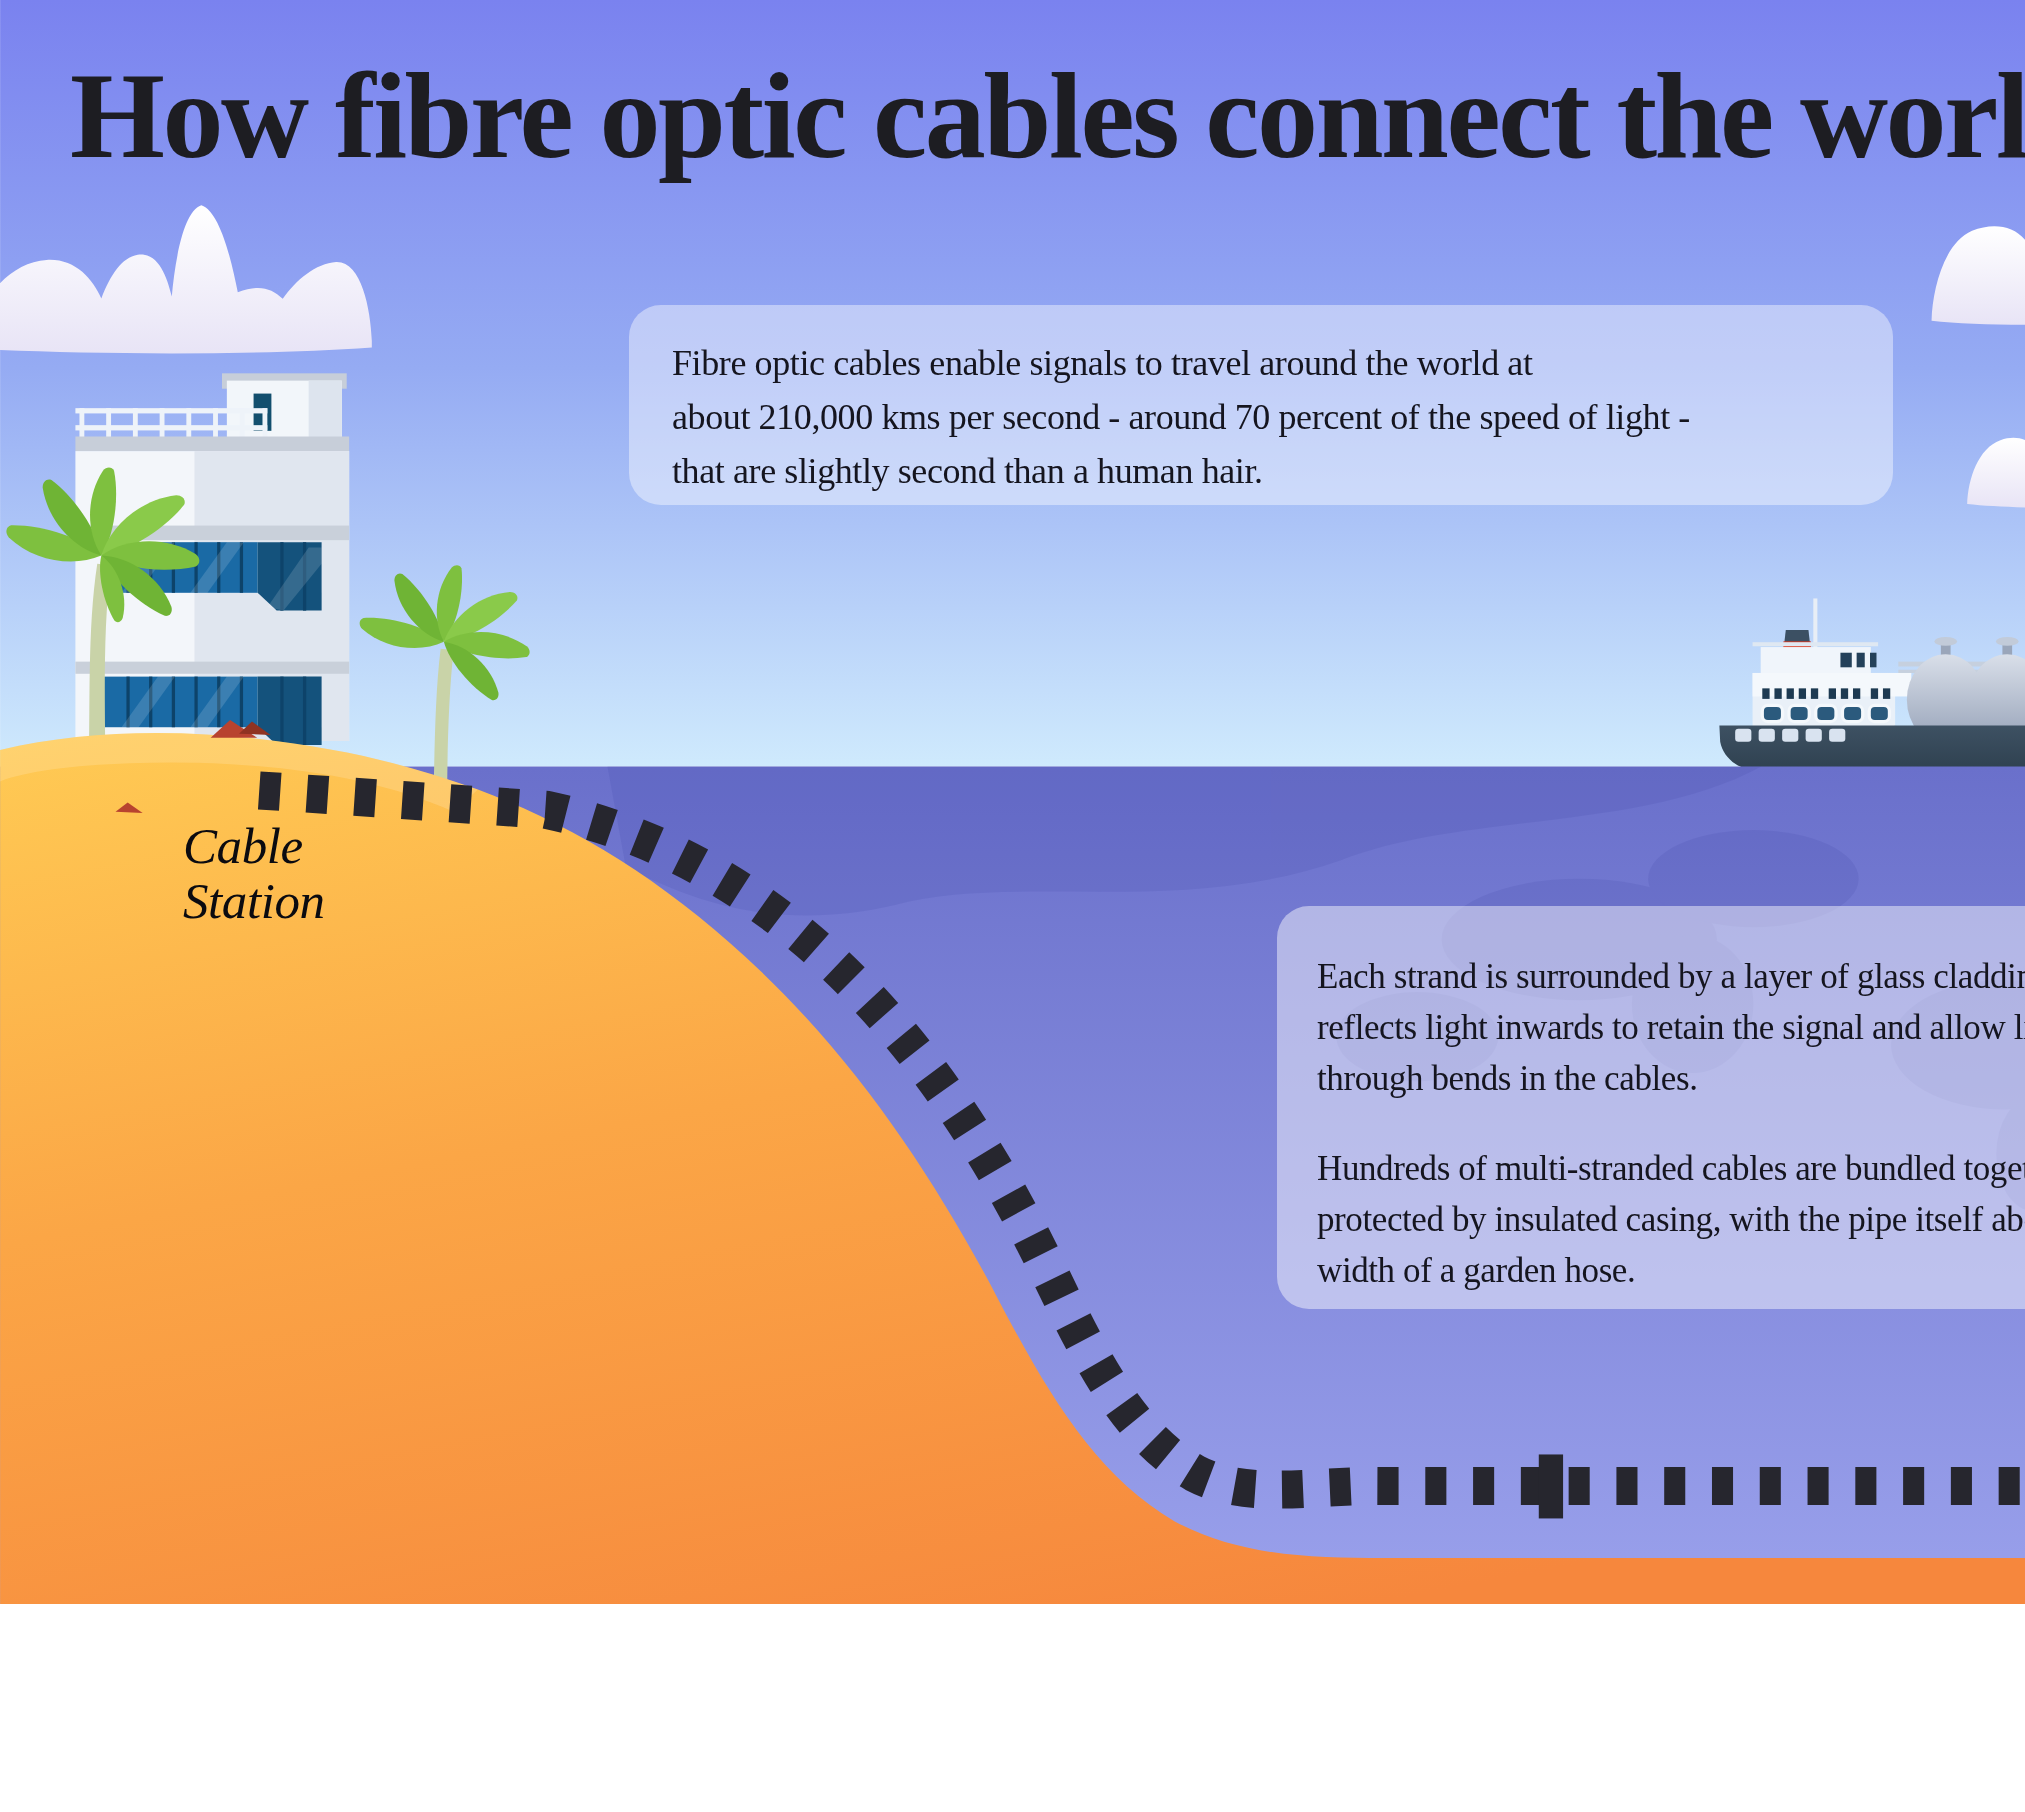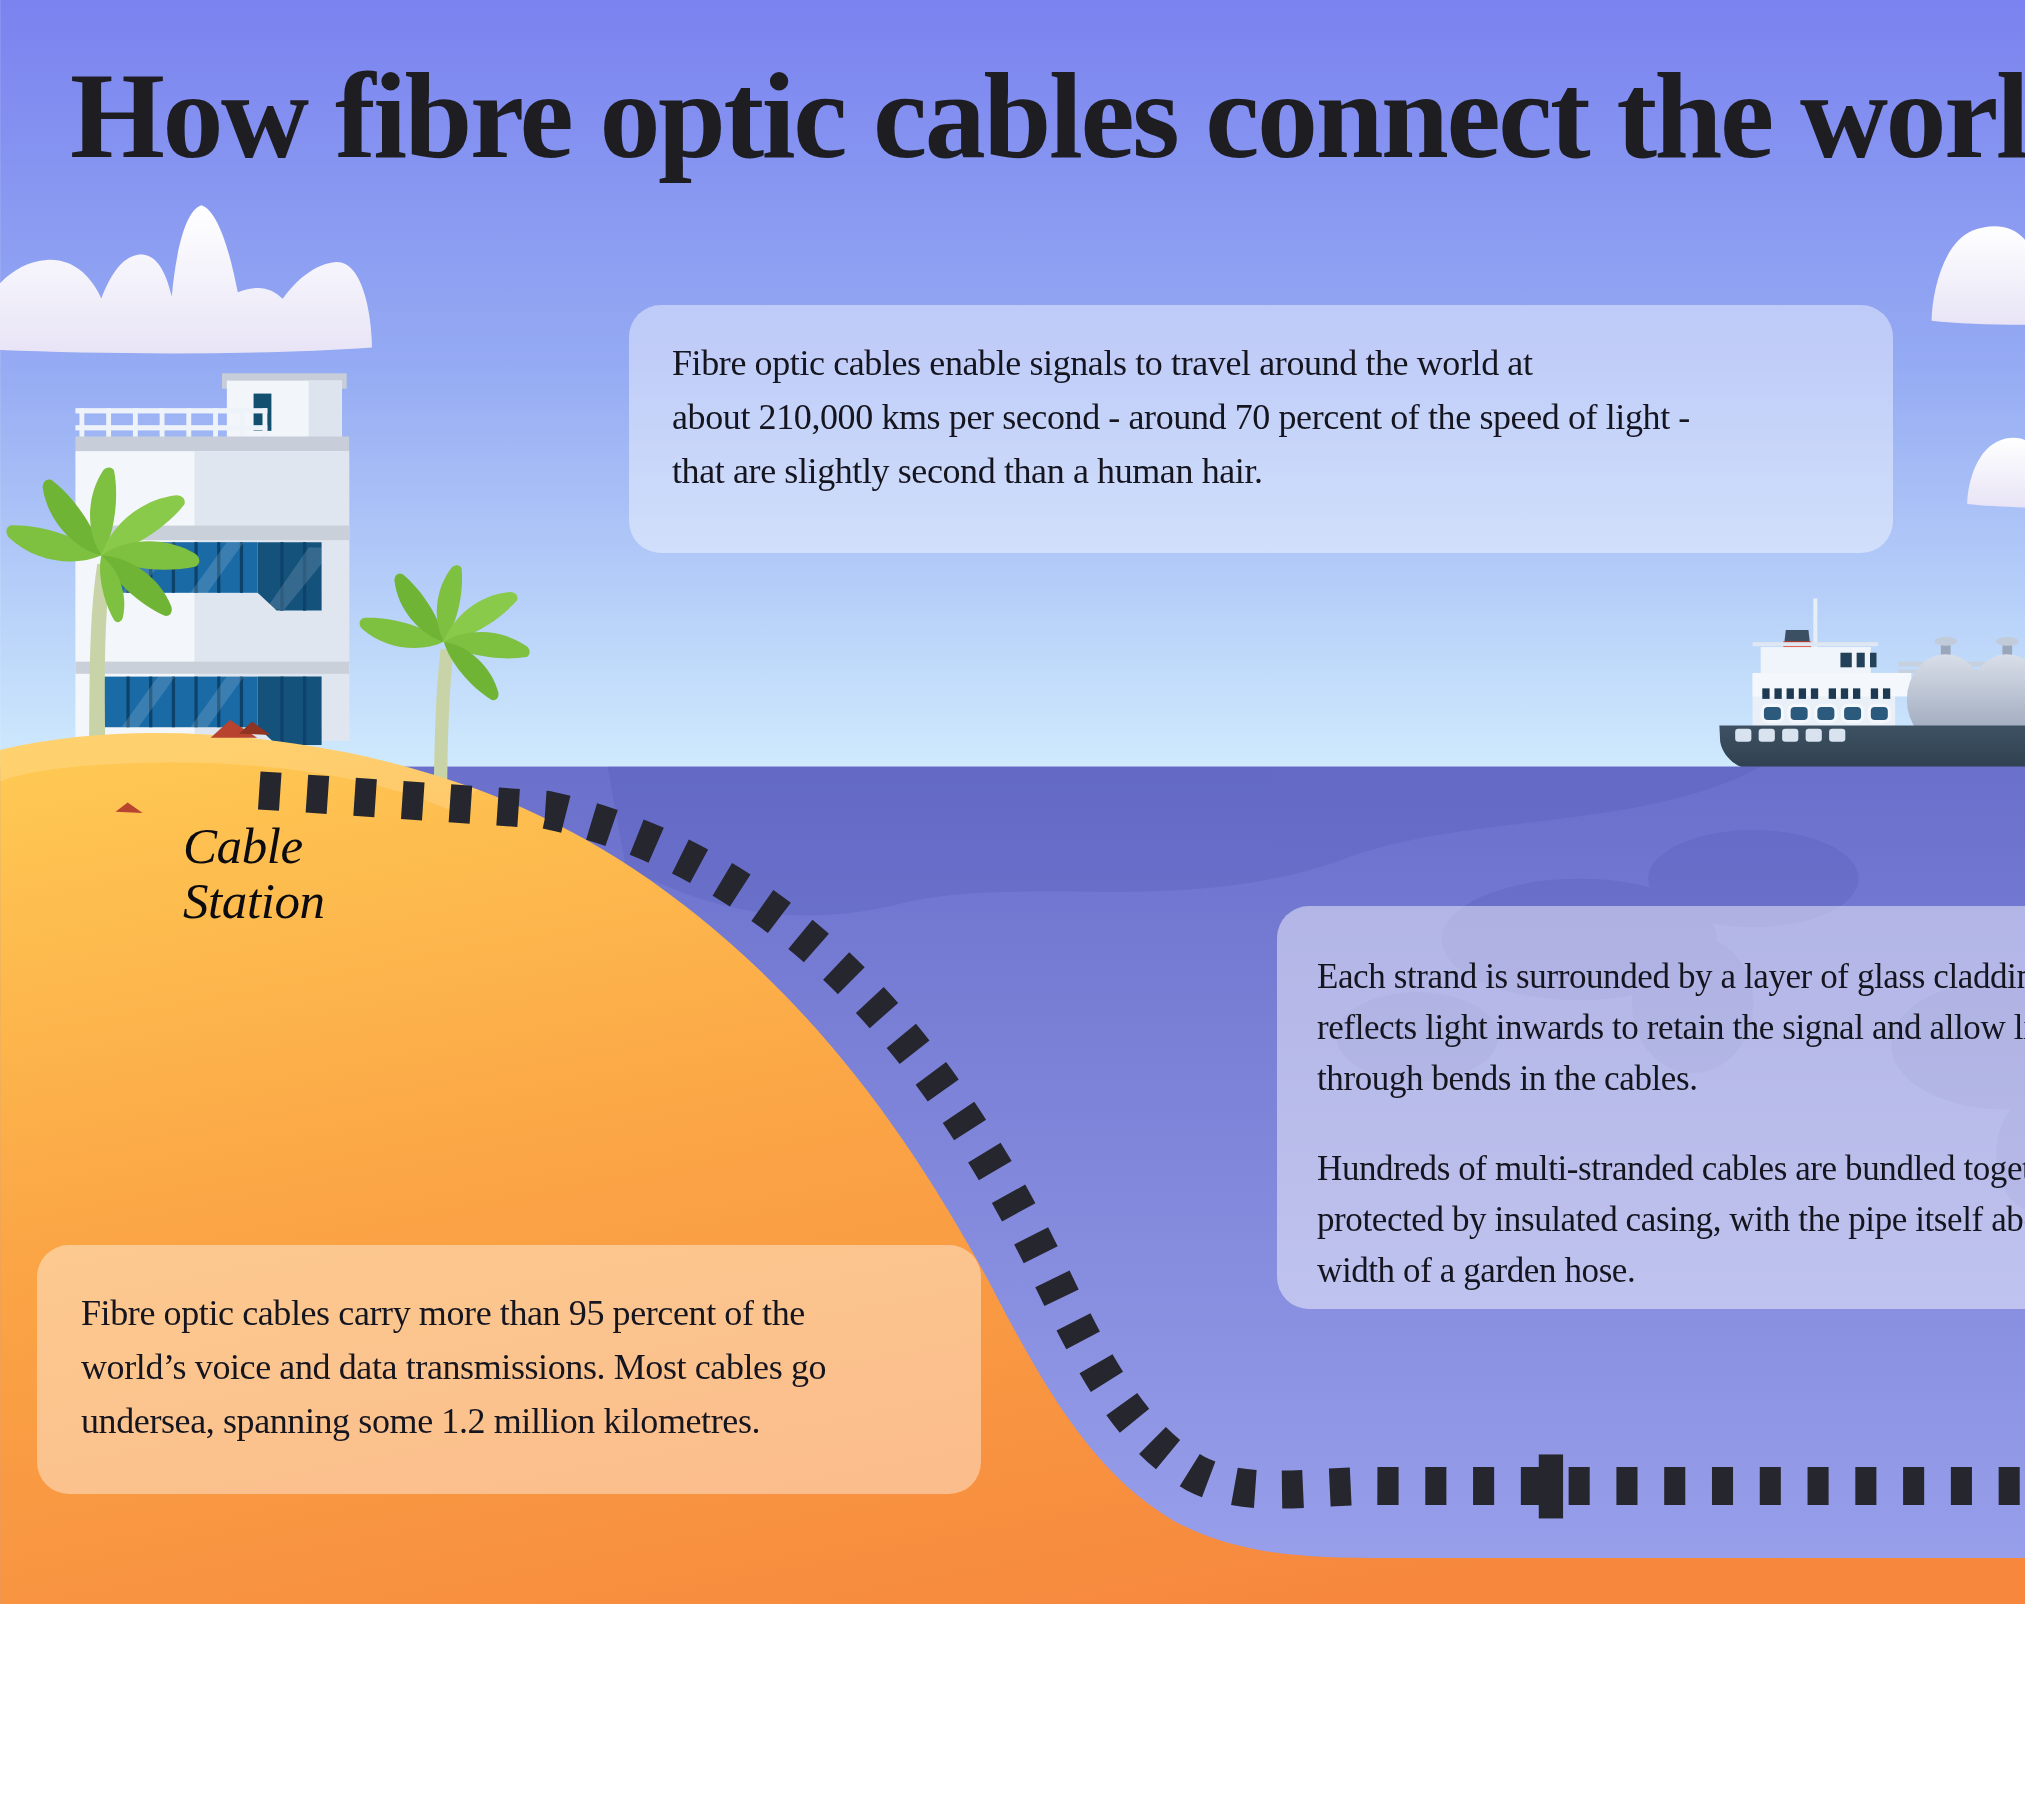--- a/index.html
+++ b/index.html
@@ -9,21 +9,21 @@
   }
   #scene{position:absolute;left:0;top:0;width:2471px;height:1812px;}
   .abs{position:absolute;}
   #page-title{
     left:70px;top:52px;width:2349px;
     font-size:122px;font-weight:bold;letter-spacing:-2.4px;
     color:#1d1d22;line-height:1.05;white-space:nowrap;
   }
   .info-box{box-sizing:border-box;border-radius:32px;}
   #box-speed{
-    left:629px;top:305px;width:1264px;height:248px;
+    left:629px;top:305px;width:1264px;height:200px;
     background:rgba(255,255,255,0.42);padding:31px 43px;
   }
   #box-cladding{
     left:1277px;top:906px;width:1090px;height:403px;
     background:rgba(255,255,255,0.46);padding:45px 40px;
   }
   #box-capacity{
     left:37px;top:1245px;width:944px;height:249px;
     background:rgba(255,255,255,0.40);padding:41px 44px;
   }
@@ -273,25 +273,20 @@
   <div id="box-cladding" class="abs info-box">
     <div class="body-line">Each strand is surrounded by a layer of glass cladding that</div>
     <div class="body-line">reflects light inwards to retain the signal and allow light to pass</div>
     <div class="body-line">through bends in the cables.</div>
     <div class="para-gap"></div>
     <div class="body-line">Hundreds of multi-stranded cables are bundled together and</div>
     <div class="body-line">protected by insulated casing, with the pipe itself about the</div>
     <div class="body-line">width of a garden hose.</div>
   </div>
 
-  <div id="box-capacity" class="abs info-box">
-    <div class="body-line">Fibre optic cables carry more than 95 percent of the</div>
-    <div class="body-line">world’s voice and data transmissions. Most cables go</div>
-    <div class="body-line">undersea, spanning some 1.2 million kilometres.</div>
-  </div>
 
   <div id="cable-station-label" class="abs">
     <div>Cable</div>
     <div>Station</div>
   </div>
 
   <div id="footer-band" class="abs">
     
 
     

